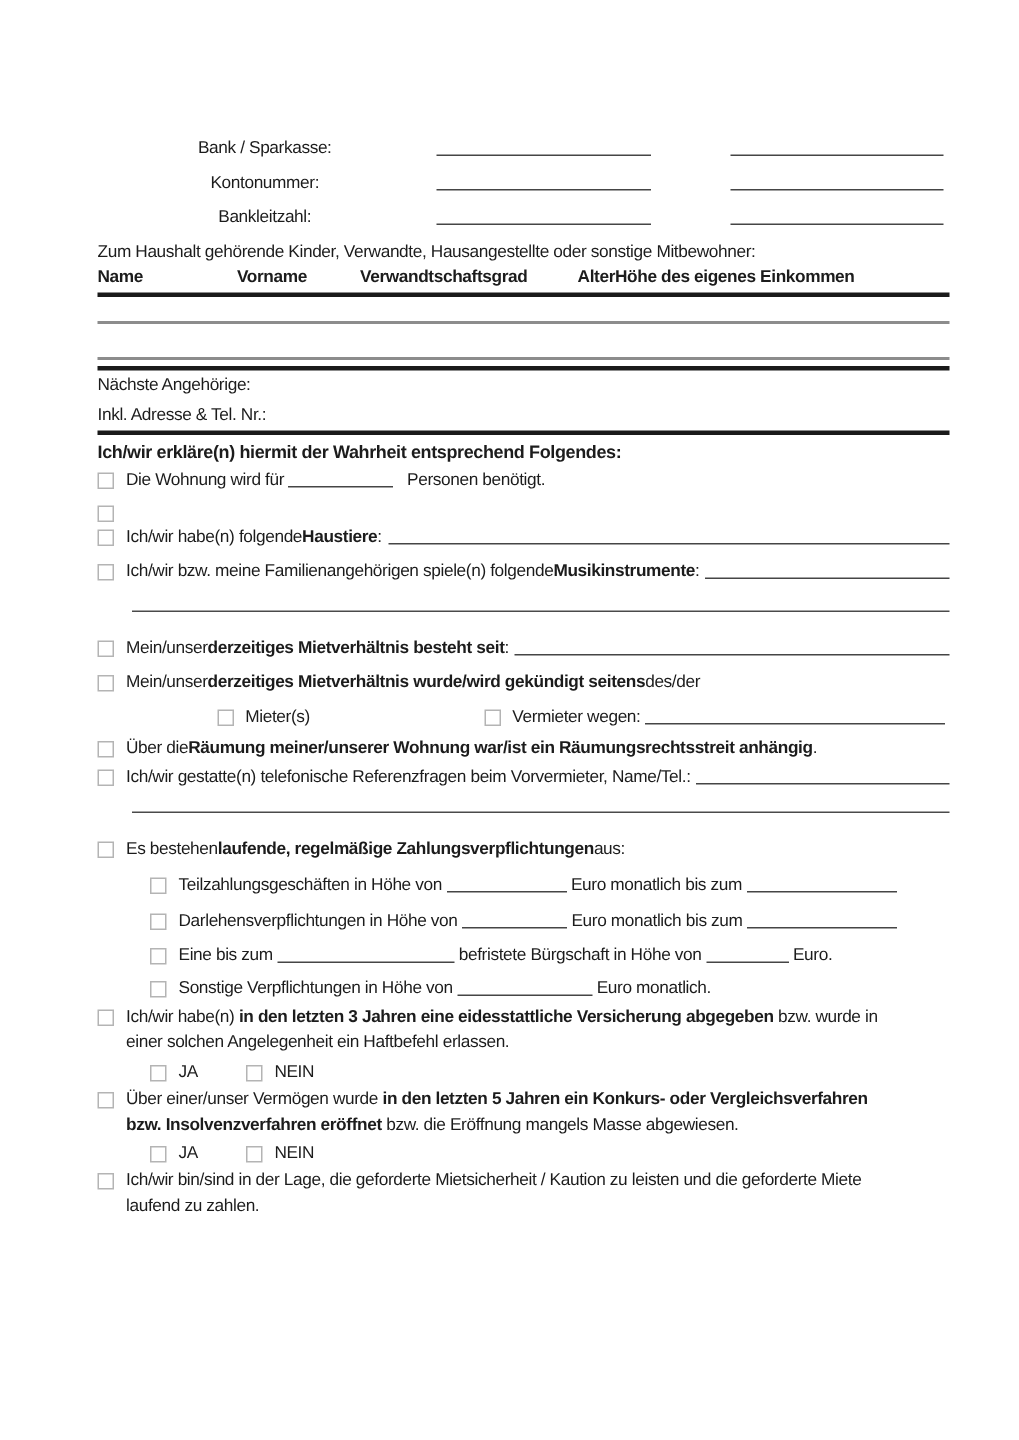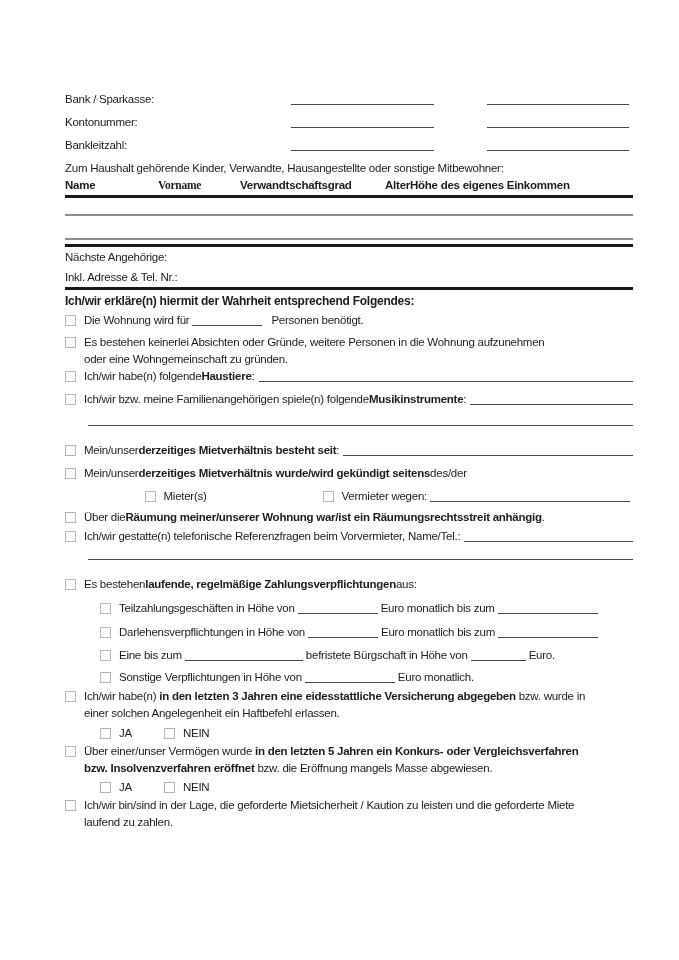--- a/index.html
+++ b/index.html
@@ -17,26 +17,26 @@
     border:1px solid #b4b4b4;background:#fff;align-self:center;margin-right:8px;
   }
   .blank{
     display:inline-block;height:2px;border-bottom:1.4px solid #454545;
     position:relative;top:2px;margin:0 3px;
   }
   .fill{flex:1;border-bottom:1.4px solid #454545;height:2px;position:relative;top:2px;margin-left:4px;}
   .w70{width:70px;}.w80{width:80px;}.w90{width:90px;}
   .w100{width:100px;}.w55{width:55px;}.w118{width:118px;}
   .w143{width:143px;}.w142{width:142px;}.w200{width:200px;}
-  .bank-row{display:flex;align-items:baseline;white-space:nowrap;margin-bottom:9px;}
+  .bank-row{display:flex;align-items:baseline;white-space:nowrap;margin-bottom:9px;text-align:center;}
   .bank-label{width:223px;flex:none;}
   .bank-spacer{width:47px;flex:none;}
   .thead{display:flex;font-weight:bold;margin-top:3px;padding-bottom:3px;border-bottom:3px solid #1a1a1a;white-space:nowrap;}
   .col-name{width:93px;flex:none;}
-  .col-vorname{width:82px;flex:none;font-family:Liberation Serif, serif;}
+  .col-vorname{width:82px;flex:none;}
   .col-verw{width:128px;flex:none;}
   .col-alter{width:42px;flex:none;text-align:right;}
   .col-hoehe{flex:1;}
   .gline{height:0;border-bottom:2px solid #8c8c8c;}
   .relatives{border-top:3px solid #1a1a1a;border-bottom:3px solid #1a1a1a;padding:3px 0 3px 0;margin-top:4px;}
   .relatives .rl2{margin-top:6px;}
   .heading{font-weight:bold;margin-top:4px;font-size:12px;}
   .indent{margin-left:35px;}
   .lines{min-width:0;}
   .l2{margin-top:3px;white-space:nowrap;}
@@ -88,24 +88,20 @@
 
   <div class="row" style="margin-top:5px;">
     <span class="cb"></span>
     <span>Die Wohnung wird für</span>
     <span class="blank w70" style="margin-right:9px;"></span>
     <span>Personen benötigt.</span>
   </div>
 
   <div class="row multi" style="margin-top:8px;">
     <span class="cb"></span>
-    <div class="lines">
-      <div>Es bestehen keinerlei Absichten oder Gründe, weitere Personen in die Wohnung aufzunehmen</div>
-      <div class="l2">oder eine Wohngemeinschaft zu gründen.</div>
-    </div>
   </div>
 
   <div class="row" style="margin-top:3px;">
     <span class="cb"></span>
     <span>Ich/wir habe(n) folgende </span>
       <span class="b">Haustiere</span>
       <span>:</span>
     <span class="fill"></span>
   </div>
 

